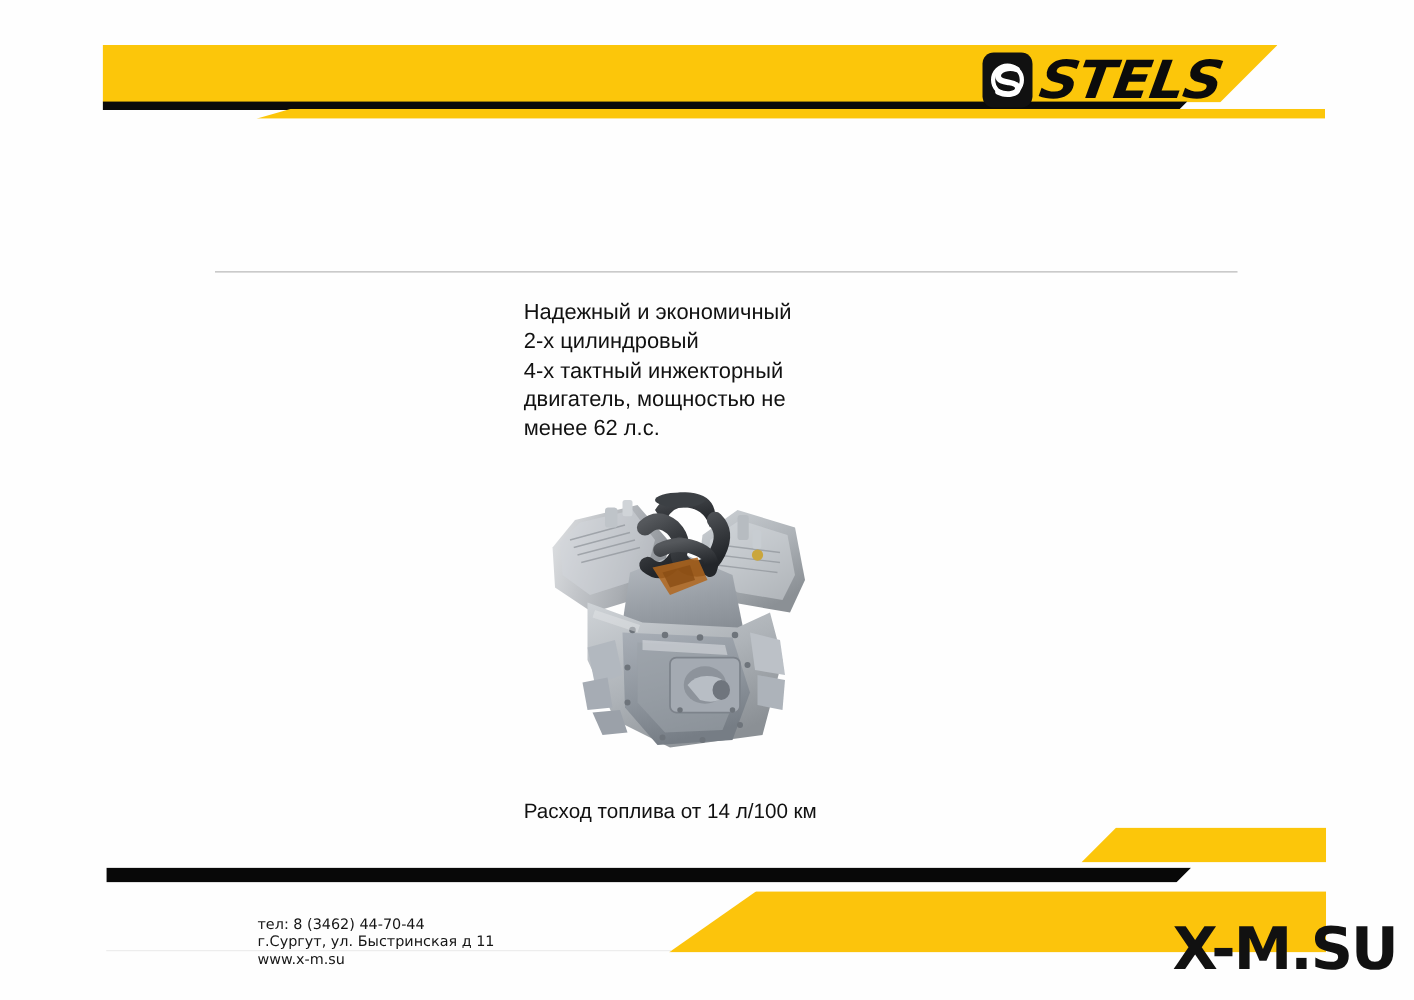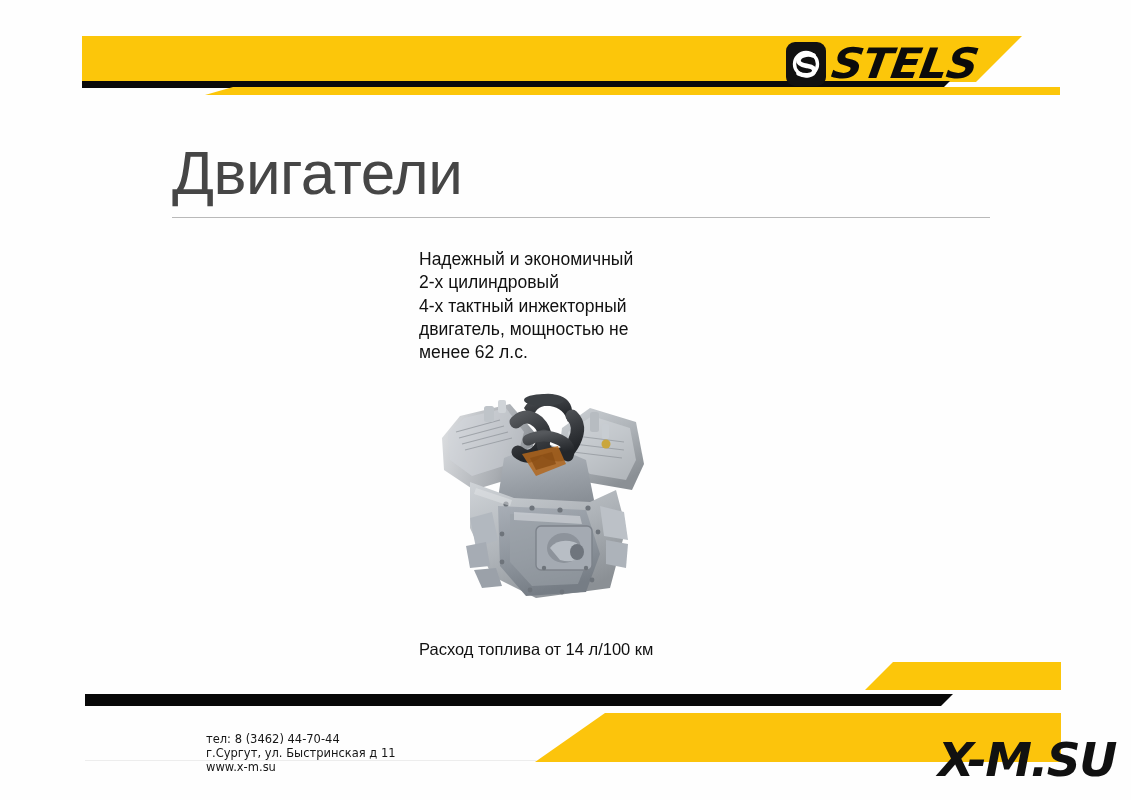--- a/index.html
+++ b/index.html
@@ -97,21 +97,21 @@
     top: 217px;
     width: 818px;
     height: 1px;
     background: #b9b9b9;
   }
 
   
   .body-copy {
     position: absolute;
     left: 419px;
-    top: 248px;
+    top: 238px;
     font-size: 17.5px;
     color: #111111;
     line-height: 23.3px;
     white-space: nowrap;
   }
   .fuel-note {
     position: absolute;
     left: 419px;
     top: 640px;
     font-size: 16.5px;
@@ -188,21 +188,20 @@
   }
 
   
   .watermark {
     position: absolute;
     left: 938px;
     top: 736px;
     font-family: "DejaVu Sans", sans-serif;
     font-size: 47px;
     font-weight: bold;
-    font-style: italic;
     color: #111111;
     line-height: 1;
     letter-spacing: -1.5px;
     white-space: nowrap;
   }
 </style>
 </head>
 <body>
 
 <div id="slide">
@@ -216,21 +215,20 @@
       <svg width="40" height="44" viewBox="0 0 40 44">
         <g fill="none" stroke="#ffffff" stroke-width="3.4">
           <circle cx="20" cy="22" r="11.5"></circle>
         </g>
         <path d="M27.5 13.5 C21 11.2 13 13.5 12.5 18.5 C12.1 22.8 18 23.4 21.5 24 C25.5 24.7 28.8 25.6 28.3 29 C27.7 33.4 19.5 34.8 12.5 31.5" fill="none" stroke="#ffffff" stroke-width="4.6" stroke-linecap="round"></path>
       </svg>
     </div>
     <div class="stels-word">STELS</div>
   </div>
 
-  <div class="slide-title">Двигатели</div>
   <div class="title-rule"></div>
 
   <div class="body-copy">
     <div>Надежный и экономичный</div>
     <div>2-х цилиндровый</div>
     <div>4-х тактный инжекторный</div>
     <div>двигатель, мощностью не</div>
     <div>менее 62 л.с.</div>
   </div>
 

